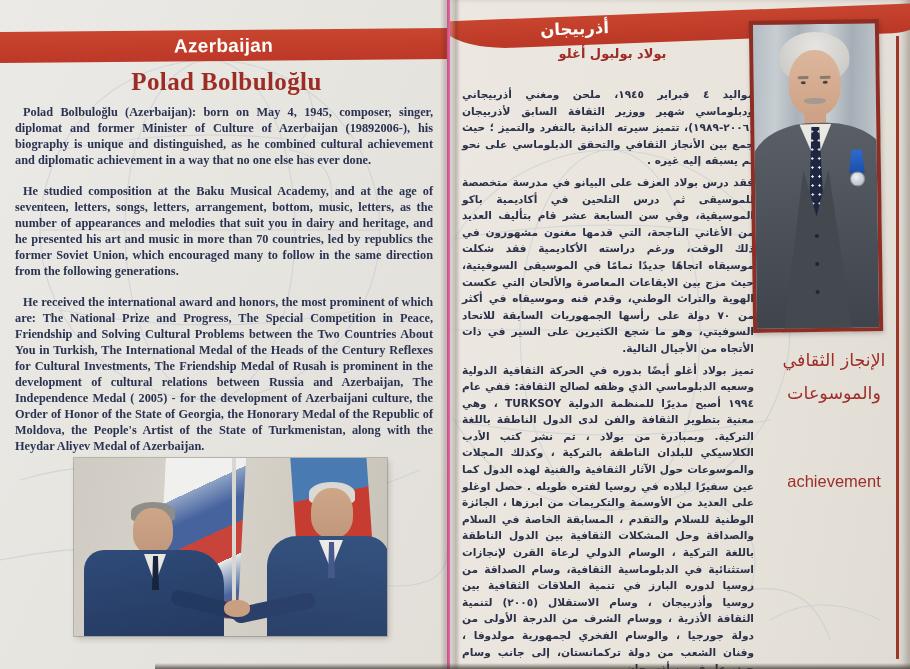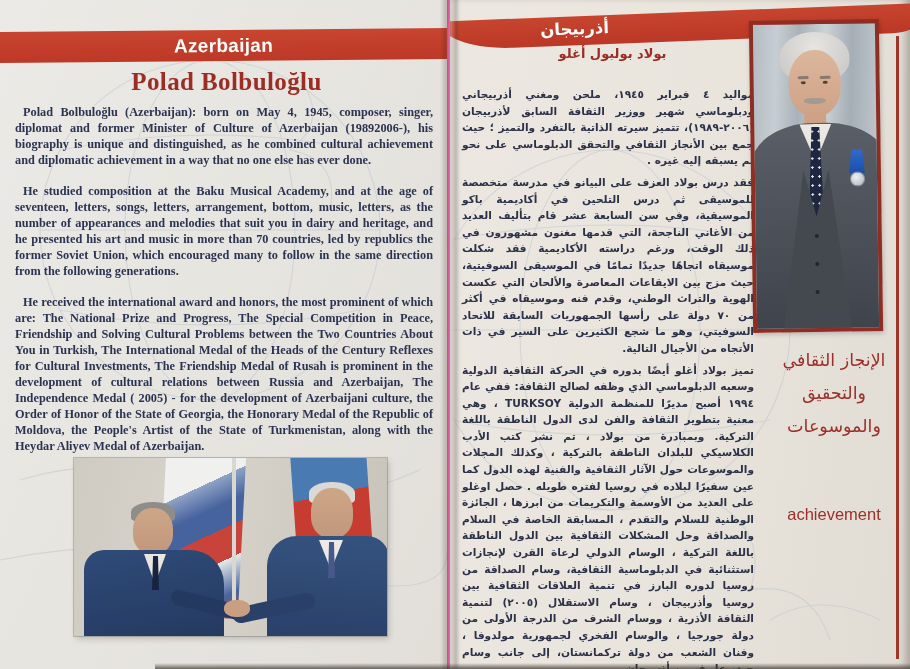--- a/index.html
+++ b/index.html
@@ -216,21 +216,20 @@
 
     <div class="body-right">
       <p>مواليد ٤ فبراير ١٩٤٥، ملحن ومغني أذربيجاني ودبلوماسي شهير ووزير الثقافة السابق لأذربيجان (٢٠٠٦-١٩٨٩)، تتميز سيرته الذاتية بالتفرد والتميز ؛ حيث جمع بين الأنجاز الثقافي والتحقق الدبلوماسي على نحو لم يسبقه إليه غيره .</p>
       <p>فقد درس بولاد العزف على البيانو في مدرسة متخصصة للموسيقى ثم درس التلحين في أكاديمية باكو الموسيقية، وفي سن السابعة عشر قام بتأليف العديد من الأغاني الناجحة، التي قدمها مغنون مشهورون في ذلك الوقت، ورغم دراسته الأكاديمية فقد شكلت موسيقاه اتجاهًا جديدًا تمامًا في الموسيقى السوفيتية، حيث مزج بين الايقاعات المعاصرة والألحان التي عكست الهوية والتراث الوطني، وقدم فنه وموسيقاه في أكثر من ٧٠ دولة على رأسها الجمهوريات السابقة للاتحاد السوفيتي، وهو ما شجع الكثيرين على السير في ذات الأتجاه من الأجيال التالية.</p>
       <p>تميز بولاد أغلو أيضًا بدوره في الحركة الثقافية الدولية وسعيه الدبلوماسي الذي وظفه لصالح الثقافة: ففي عام ١٩٩٤ أصبح مديرًا للمنظمة الدولية TURKSOY ، وهي معنية بتطوير الثقافة والفن لدى الدول الناطقة باللغة التركية. وبمبادرة من بولاد ، تم نشر كتب الأدب الكلاسيكي للبلدان الناطقة بالتركية ، وكذلك المجلات والموسوعات حول الآثار الثقافية والفنية لهذه الدول كما عين سفيرًا لبلاده في روسيا لفتره طويله . حصل اوغلو على العديد من الأوسمة والتكريمات من ابرزها ، الجائزة الوطنية للسلام والتقدم ، المسابقة الخاصة في السلام والصداقة وحل المشكلات الثقافية بين الدول الناطقة باللغة التركية ، الوسام الدولي لرعاة القرن لإنجازات استثنائية في الدبلوماسية الثقافية، وسام الصداقة من روسيا لدوره البارز في تنمية العلاقات الثقافية بين روسيا وأذربيجان ، وسام الاستقلال (٢٠٠٥) لتنمية الثقافة الأذرية ، ووسام الشرف من الدرجة الأولى من دولة جورجيا ، والوسام الفخري لجمهورية مولدوفا ، وفنان الشعب من دولة تركمانستان، إلى جانب وسام حيدر علييف من أذربيجان.</p>
     </div>
 
     <div class="sidebar">
       <div class="sidebar-ar">
         <div>الإنجاز الثقافي</div>
-        <div>والتحقيق</div>
         <div>والموسوعات</div>
       </div>
       <div class="sidebar-en">
         <div>achievement</div>
       </div>
     </div>
 
     <div class="red-rule"></div>
   </div>
 

